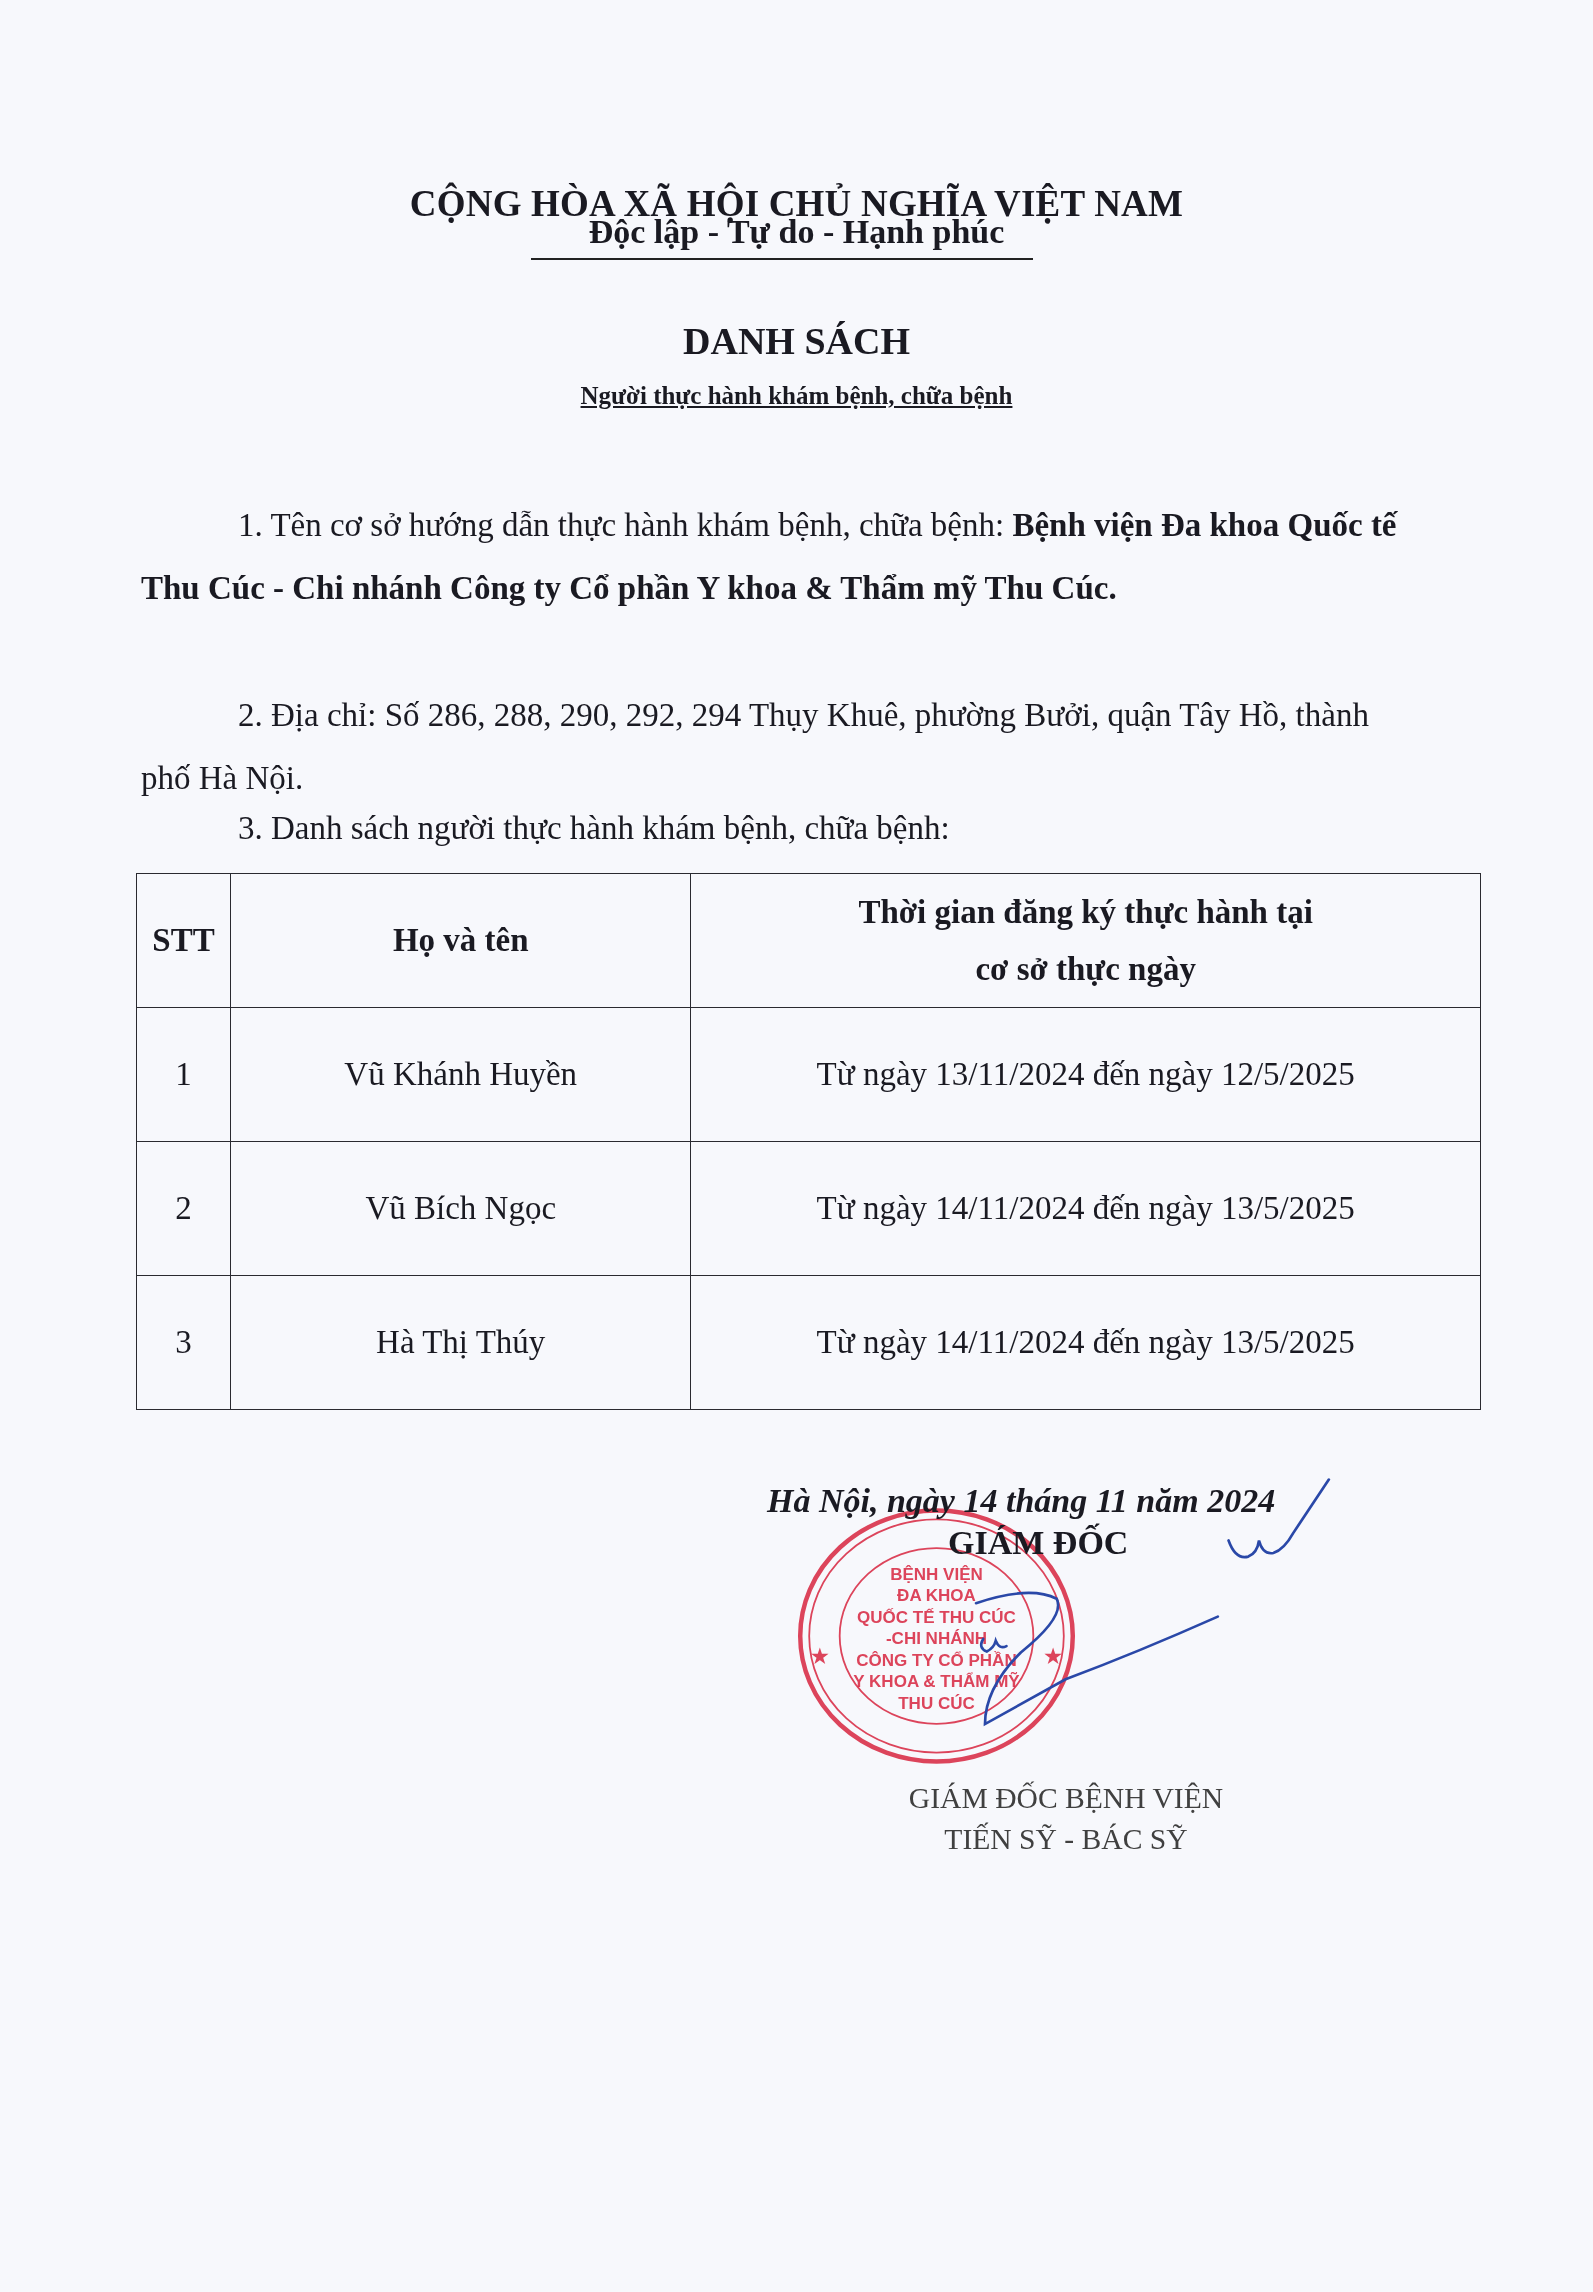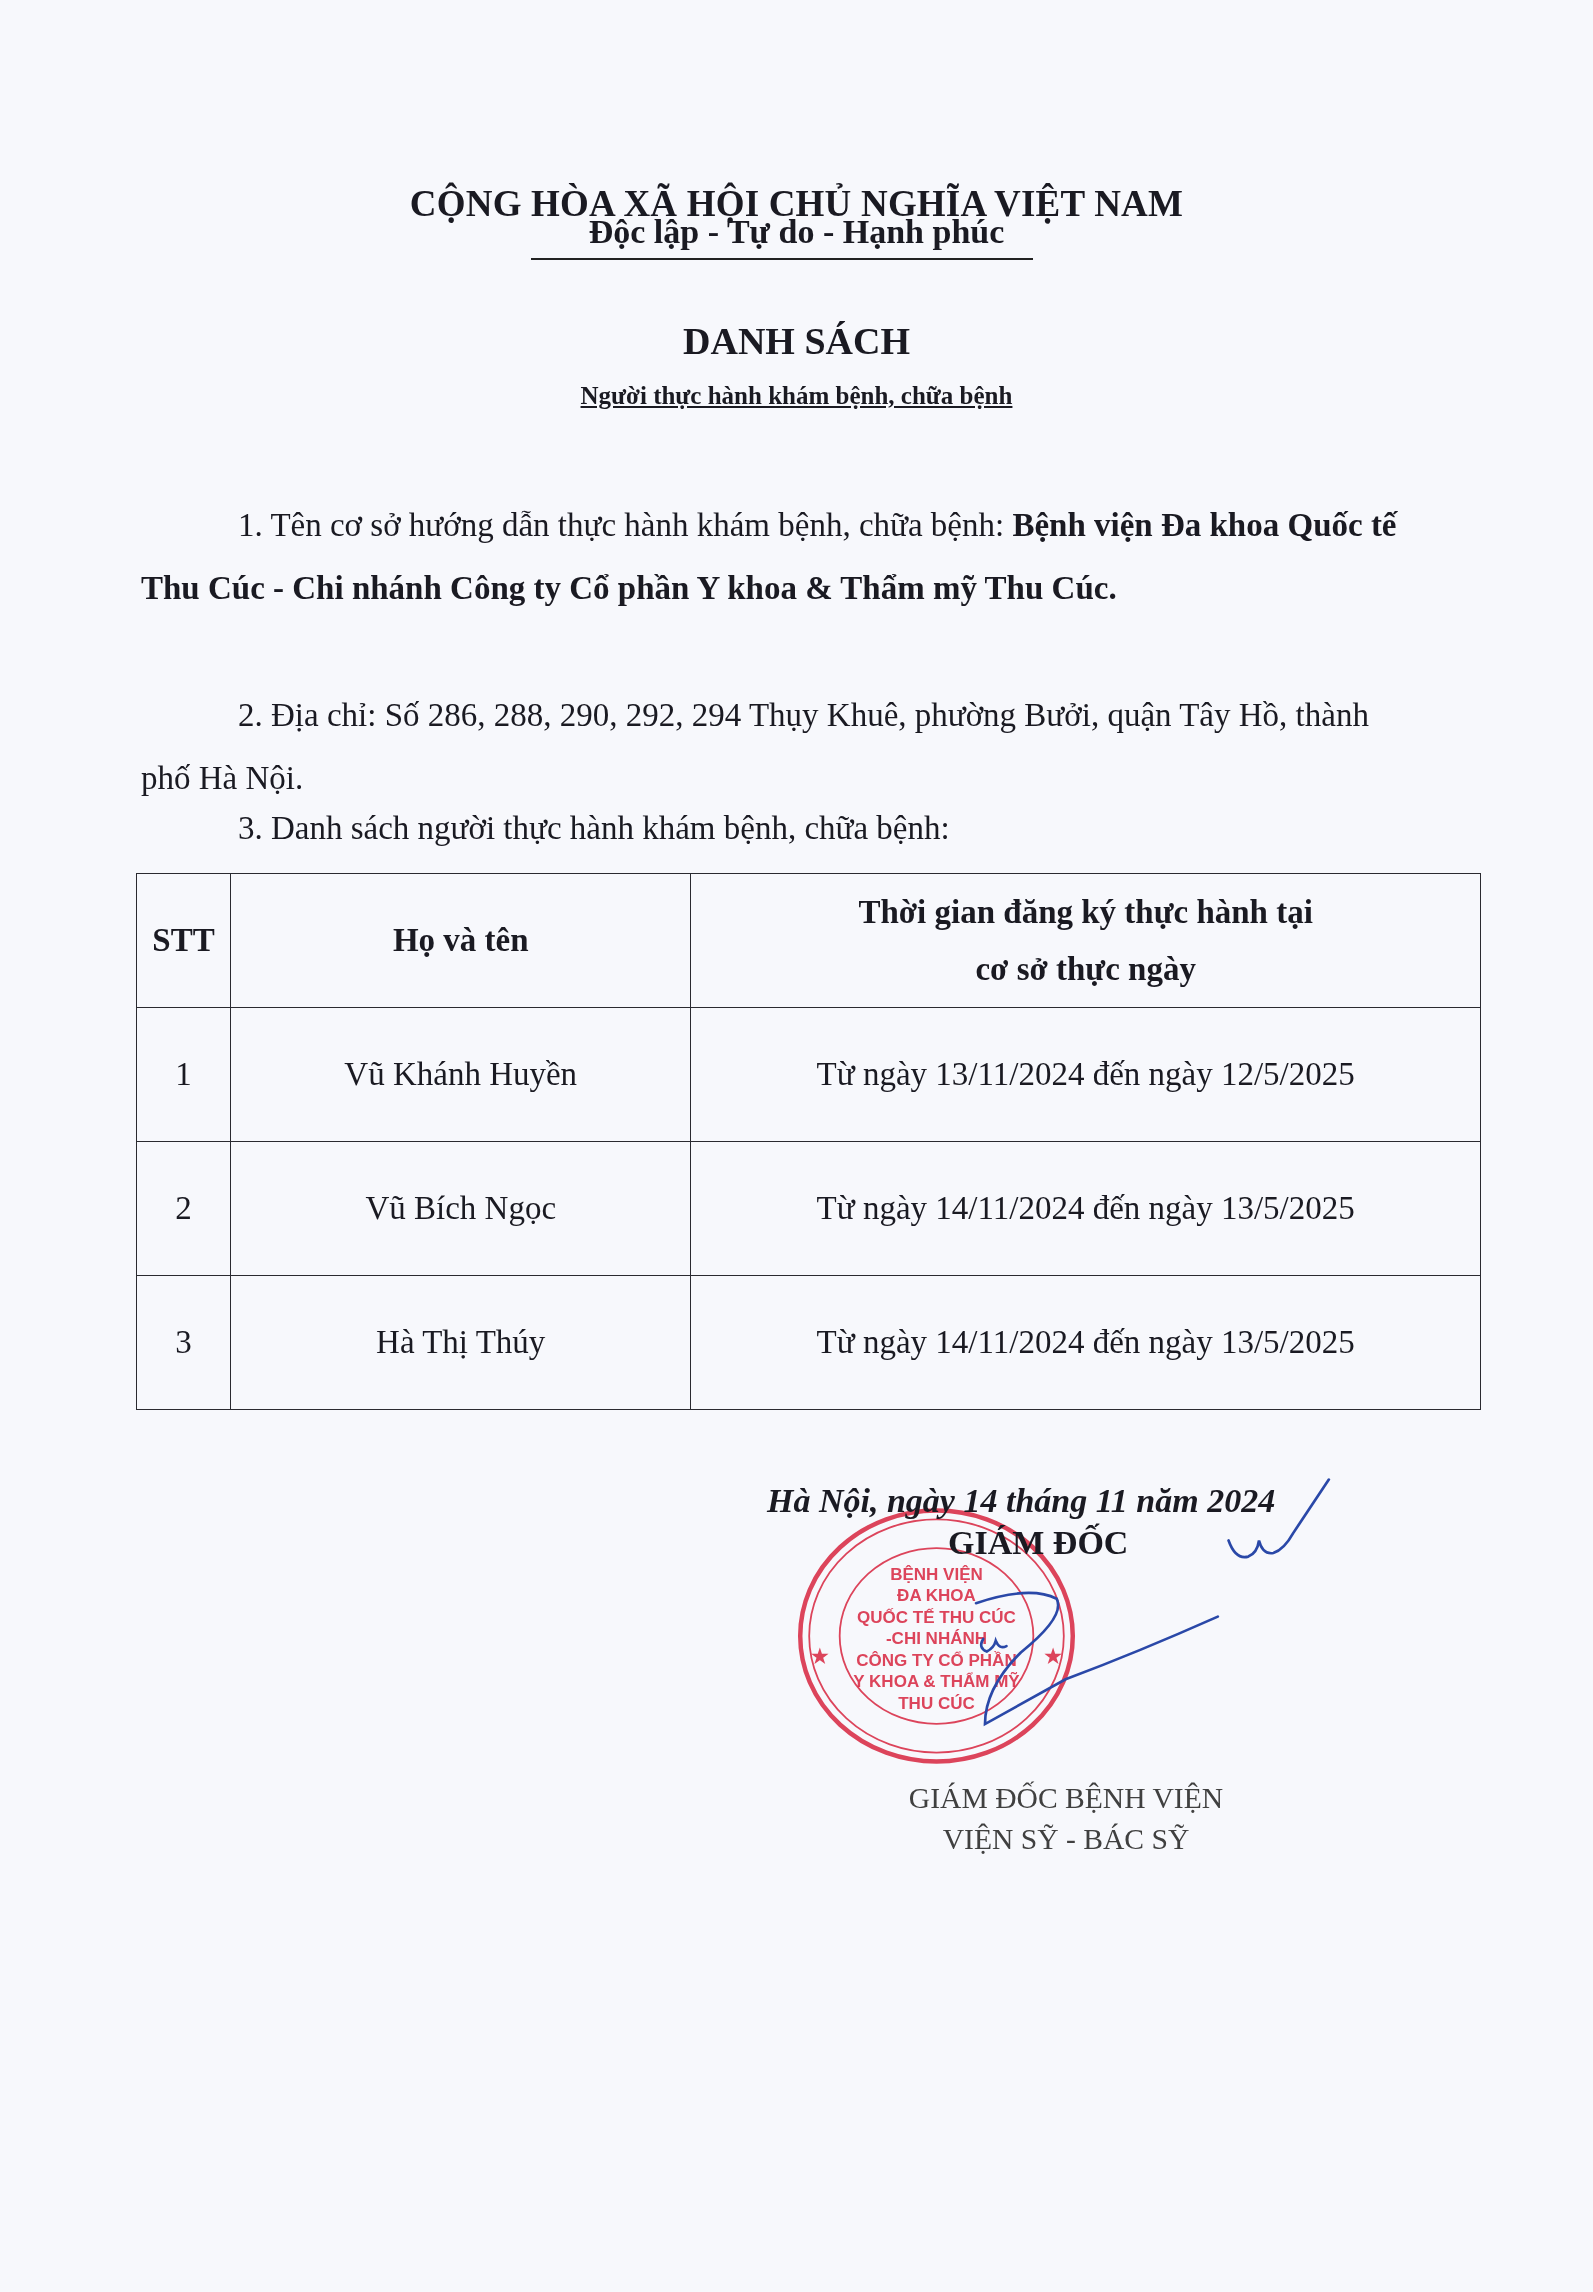--- a/index.html
+++ b/index.html
@@ -136,15 +136,15 @@
 <svg class="abs sigline" viewBox="0 0 1779 2560">
   <g fill="none" stroke="#2a48a8" stroke-width="3" stroke-linecap="round">
     <path d="M1372 1720 q8 22 22 18 q10 -4 12 -18 q4 16 16 14 q12 -4 22 -22 l40 -60"></path>
     <path d="M1090 1790 q60 -20 90 -5 q10 20 -40 60 q-40 40 -40 80 l90 -50 q80 -30 170 -70"></path>
     <path d="M1098 1830 q-6 10 4 14 q8 -4 10 -12 q4 10 12 6"></path>
   </g>
 </svg>
 
 <div class="abs red-block">
   <div class="red-line1">GIÁM ĐỐC BỆNH VIỆN</div>
-  <div class="red-line2">VIỆN SỸ - BÁC SỸ</div>
+  <div class="red-line2">TIẾN SỸ - BÁC SỸ</div>
 </div>
 
 
 </body></html>

